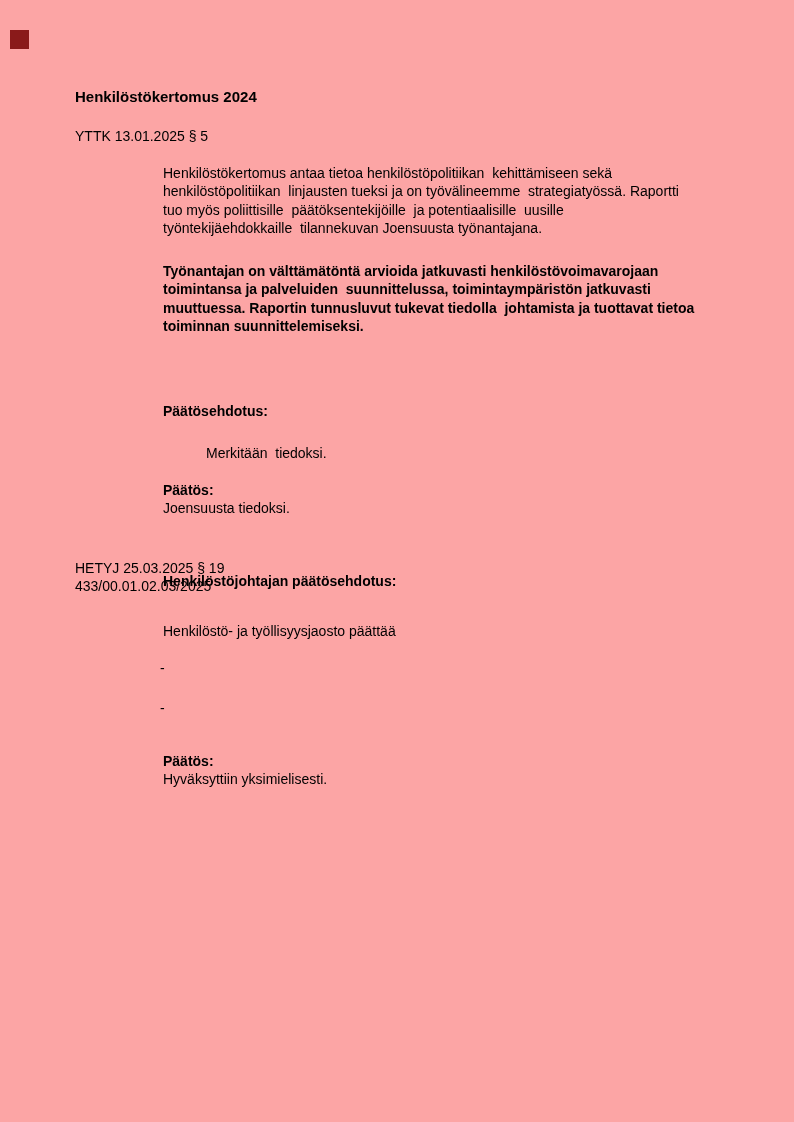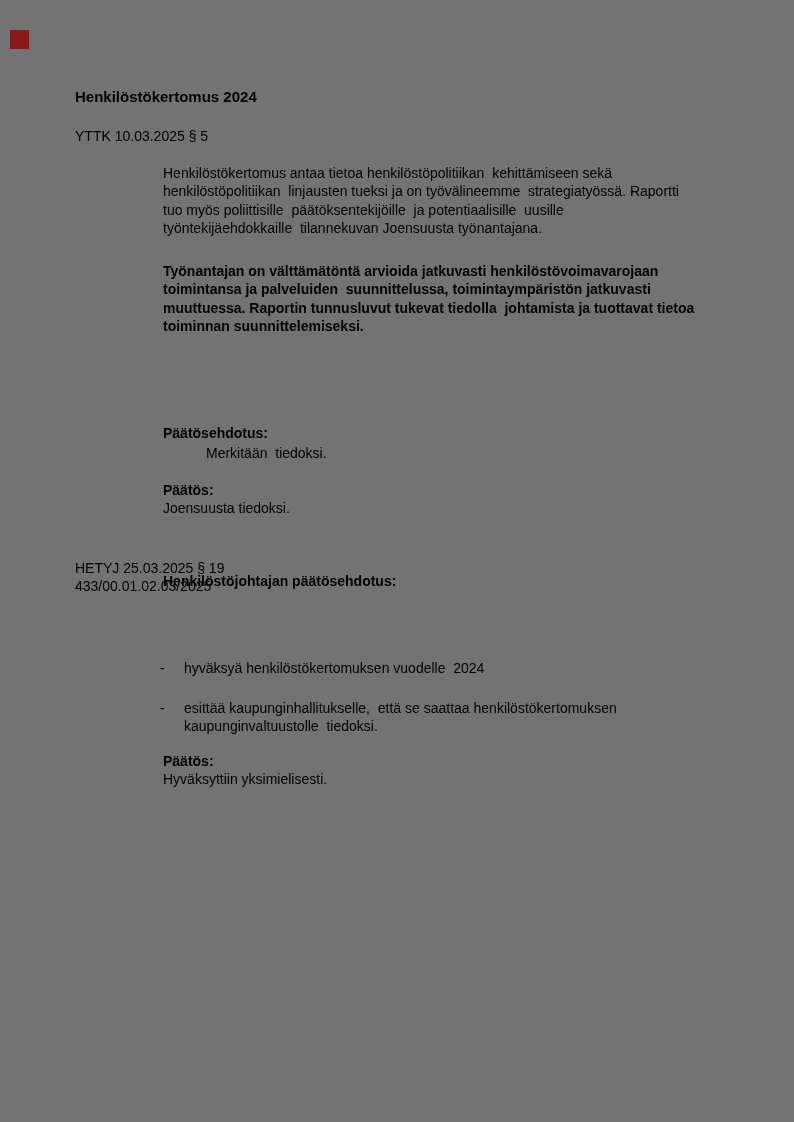--- a/index.html
+++ b/index.html
@@ -1,20 +1,20 @@
 <!DOCTYPE html>
 <html><head>
 <meta charset="utf-8">
 <style>
   html, body { margin: 0; padding: 0; background: #ffffff; }
   .page {
     position: relative;
     width: 794px;
     height: 1122px;
-    background: #737373;
+    background: #fca5a5;
     overflow: hidden;
     font-family: "Liberation Sans", sans-serif;
     font-size: 14px;
     line-height: 18.4px;
     color: #000000;
   }
   .blk {
     position: absolute;
     white-space: pre-wrap;
   }
@@ -30,53 +30,51 @@
 </style>
 </head>
 <body>
 
 <div class="page">
 
   <div class="marker" style="background: rgb(138, 26, 26);"></div>
 
   <div class="blk bold title" style="left:75px; top:88px;">Henkilöstökertomus 2024</div>
 
-  <div class="blk" style="left:75px; top:127px;">YTTK 10.03.2025 § 5</div>
+  <div class="blk" style="left:75px; top:127px;">YTTK 13.01.2025 § 5</div>
 
   <div class="blk" style="left:163px; top:164px;">Henkilöstökertomus antaa tietoa henkilöstöpolitiikan  kehittämiseen sekä
 henkilöstöpolitiikan  linjausten tueksi ja on työvälineemme  strategiatyössä. Raportti
 tuo myös poliittisille  päätöksentekijöille  ja potentiaalisille  uusille
 työntekijäehdokkaille  tilannekuvan Joensuusta työnantajana.</div>
 
   <div class="blk" style="left:163px; top:262px;font-weight:bold;">Työnantajan on välttämätöntä arvioida jatkuvasti henkilöstövoimavarojaan
 toimintansa ja palveluiden  suunnittelussa, toimintaympäristön jatkuvasti
 muuttuessa. Raportin tunnusluvut tukevat tiedolla  johtamista ja tuottavat tietoa
 toiminnan suunnittelemiseksi.</div>
 
 
-  <div class="blk bold" style="left:163px; top:424px;text-align:center;">Päätösehdotus:</div>
+  <div class="blk bold" style="left:163px; top:402px;text-align:center;">Päätösehdotus:</div>
 
   <div class="blk" style="left:163px; top:444px;margin-left:43px;">Merkitään  tiedoksi.</div>
 
   <div class="blk bold" style="left:163px; top:481px;">Päätös:</div>
 
   <div class="blk" style="left:163px; top:499px;">Joensuusta tiedoksi.</div>
 
   <div class="blk" style="left:75px; top:547px;margin-top:12px;">HETYJ 25.03.2025 § 19
 433/00.01.02.03/2025</div>
 
   <div class="blk bold" style="left:163px; top:572px;">Henkilöstöjohtajan päätösehdotus:</div>
 
+  <div class="blk" style="left:163px; top:622px;">Henkilöstö- ja työllisyysjaosto päättää</div>
 
   <div class="blk" style="left:160px; top:659px;">-</div>
 
-  <div class="blk" style="left:184px; top:659px;">hyväksyä henkilöstökertomuksen vuodelle  2024</div>
 
   <div class="blk" style="left:160px; top:699px;">-</div>
 
-  <div class="blk" style="left:184px; top:699px;">esittää kaupunginhallitukselle,  että se saattaa henkilöstökertomuksen
-kaupunginvaltuustolle  tiedoksi.</div>
 
   <div class="blk bold" style="left:163px; top:752px;">Päätös:</div>
 
   <div class="blk" style="left:163px; top:770px;">Hyväksyttiin yksimielisesti.</div>
 
 </div>
 
 </body></html>

